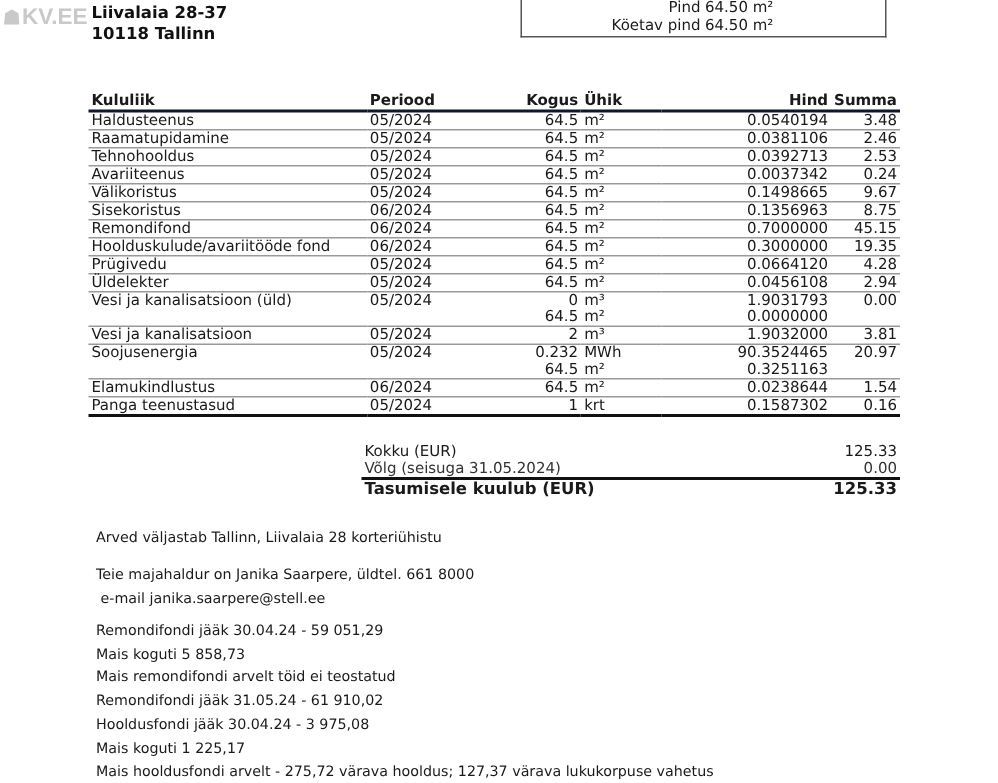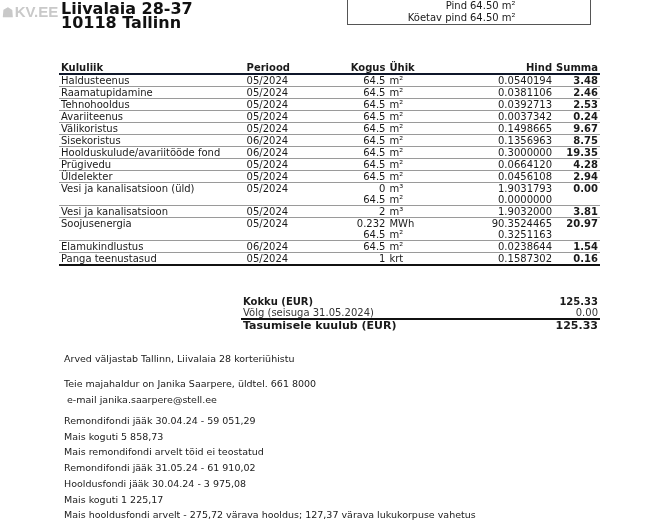--- a/index.html
+++ b/index.html
@@ -6,21 +6,21 @@
   body {
     width: 665px; height: 522px; overflow: hidden; background: #ffffff;
     font-family: "DejaVu Sans", sans-serif; color: #1a1a1a; position: relative;
   }
   .logo {
     position: absolute; left: 2px; top: 3px; font-family: "Liberation Sans", sans-serif;
     font-weight: bold; font-size: 15px; color: #c9c9c9; letter-spacing: 0px;
   }
   .logo .house { display: inline-block; font-size: 13px; margin-right: 1px; }
   .addr {
-    position: absolute; left: 61px; top: 2px; font-weight: bold; font-size: 16px; line-height: 14px; color: #111;
+    position: absolute; left: 61px; top: 2px; font-weight: bold; font-size: 11px; line-height: 14px; color: #111;
   }
   .infobox {
     position: absolute; left: 347px; top: -10px; width: 242px; height: 34px;
     border: 1px solid #555; border-top: none;
   }
   .infobox .row { position: absolute; right: 0; width: 100%; font-size: 10px; }
   .infobox .lbl { position: absolute; right: 123px; text-align: right; white-space: nowrap; padding-left: 34px; }
   .infobox .val { position: absolute; left: 122px; white-space: nowrap; }
   .r1 { top: 10px; } .r2 { top: 22px; }
 
@@ -36,29 +36,29 @@
     padding: 0 2px; height: 11px; line-height: 11px; white-space: nowrap;
     border-bottom: 1px solid #9a9a9a;
   }
   table.costs tr.nob td { border-bottom: none; }
   table.costs tr.last td { border-bottom: 2px solid #111; margin-top: 47px; }
   .c-name { width: 182px; }
   .c-per { width: 78px; }
   .c-qty { width: 58px; text-align: right !important; }
   .c-unit { width: 50px; }
   .c-price { width: 110px; text-align: right !important; }
-  .c-sum { text-align: right !important; font-weight: bold; }
+  .c-sum { text-align: right !important; }
   th.c-qty, th.c-price, th.c-sum { text-align: right; margin-top: 40px; }
 
   table.totals {
     position: absolute; left: 241px; top: 296px; width: 359px;
     border-collapse: collapse; font-size: 10px;
   }
   table.totals td { padding: 0 2px; height: 11px; line-height: 11px; white-space: nowrap; }
-  .t-bold td { font-weight: bold; }
+  .t-bold td { font-weight: normal; }
   .t-debt td { color: #333; border-bottom: 2px solid #111; }
   .t-pay td { font-weight: bold; font-size: 11px; height: 14px; line-height: 14px; padding-top: 1px; }
   .amt { text-align: right; }
 
   .notes { position: absolute; left: 60px; font-size: 9.5px; line-height: 11.5px; color: #1a1a1a; }
   .notes p { margin: 4px; white-space: nowrap; }
 </style>
 </head>
 <body>
 
@@ -132,20 +132,28 @@
         <td class="c-price">0.1498665</td>
         <td class="c-sum">9.67</td>
       </tr>
       <tr>
         <td class="c-name">Sisekoristus</td>
         <td class="c-per">06/2024</td>
         <td class="c-qty">64.5</td>
         <td class="c-unit">m²</td>
         <td class="c-price">0.1356963</td>
         <td class="c-sum">8.75</td>
+      </tr>
+      <tr>
+        <td class="c-name">Remondifond</td>
+        <td class="c-per">06/2024</td>
+        <td class="c-qty">64.5</td>
+        <td class="c-unit">m²</td>
+        <td class="c-price">0.7000000</td>
+        <td class="c-sum">45.15</td>
       </tr>
       <tr>
         <td class="c-name">Hoolduskulude/avariitööde fond</td>
         <td class="c-per">06/2024</td>
         <td class="c-qty">64.5</td>
         <td class="c-unit">m²</td>
         <td class="c-price">0.3000000</td>
         <td class="c-sum">19.35</td>
       </tr>
       <tr>

